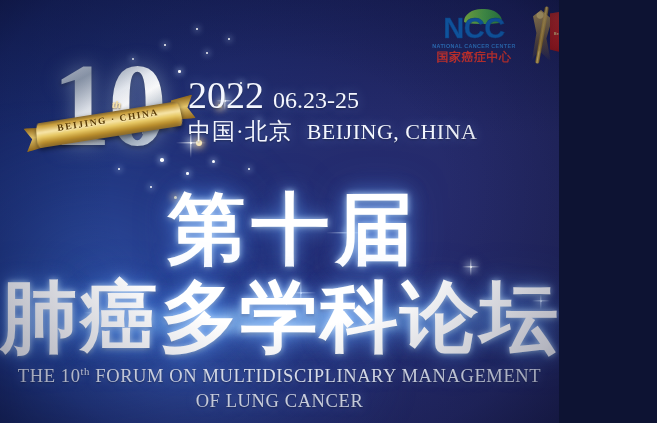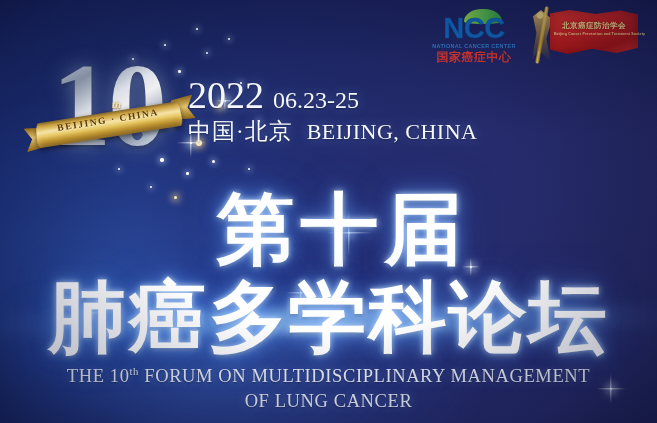--- a/index.html
+++ b/index.html
@@ -7,21 +7,21 @@
     padding: 0;
     background: #0d1333;
   }
   body {
     font-family: "Liberation Sans", sans-serif;
   }
 
   
   #poster {
     position: relative;
-    width: 657px;
+    width: 559px;
     height: 423px;
     overflow: hidden;
     background: #232a6b;
   }
 
   
   .bg-base {
     position: absolute;
     inset: 0;
     background:

